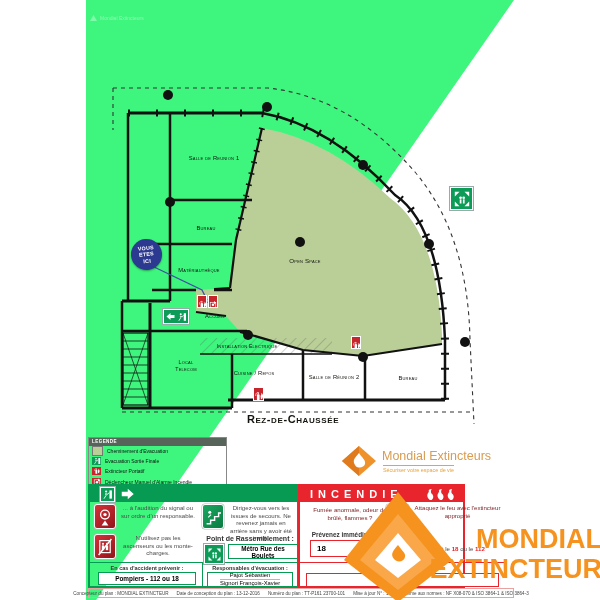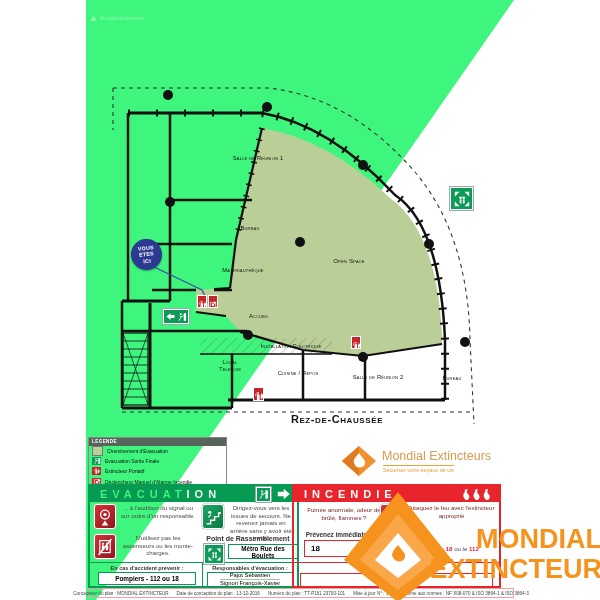--- a/index.html
+++ b/index.html
@@ -12,21 +12,21 @@
   
   #header-bar{left:85px;top:9px;width:431px;height:27px;background:#079A52;z-index:2;}
   #header-title{width:100%;text-align:center;line-height:27px;font-size:19px;font-weight:bold;
     letter-spacing:6px;color:#3EF67D;}
   #header-brand{left:90px;top:15px;z-index:3;font-size:5px;color:rgba(225,255,238,.45);display:flex;gap:3px;align-items:center;}
   #header-brand .tri{width:7px;height:6px;background:rgba(225,255,238,.4);
     clip-path:polygon(50% 0,100% 100%,0 100%);}
   
   #plan-svg{left:0;top:0;width:600px;height:600px;z-index:2;pointer-events:none;}
   .lbl{position:absolute;transform:translate(-50%,-50%);font-variant:small-caps;
-    white-space:nowrap;color:#14140f;z-index:3;font-size:5.8px;letter-spacing:.2px;margin-left:44px;}
+    white-space:nowrap;color:#14140f;z-index:3;font-size:5.8px;letter-spacing:.2px;}
   .lbl2{text-align:center;line-height:1.3;}
   #lbl-openspace{font-size:6.2px;}
   #floor-label{left:293px;top:419px;font-size:11px;font-weight:bold;letter-spacing:.6px;z-index:3;}
   
   #you-are-here{left:131px;top:239px;width:31px;height:31px;border-radius:50%;background:#2B3990;
     z-index:4;color:#fff;font-weight:bold;font-size:5.3px;letter-spacing:.3px;display:flex;flex-direction:column;
     align-items:center;justify-content:center;line-height:1.15;transform:rotate(-6deg);
     box-shadow:0 1px 2px rgba(0,0,0,.35);}
   
   .pl-ext{position:absolute;background:#C8242B;border:.5px solid #fff;z-index:4;}
@@ -40,21 +40,21 @@
   .legend-ic{width:9px;height:8px;flex:0 0 auto;display:flex;align-items:center;justify-content:center;}
   .legend-label{font-size:5px;color:#111;}
   
   #brand{left:340px;top:445px;z-index:3;width:175px;height:34px;}
   #brand-name{position:absolute;left:42px;top:4px;font-size:12.5px;color:#D89B4F;}
   #brand-tagline{position:absolute;left:43px;top:20px;font-size:5.4px;color:#E8A33C;
     border-top:.7px solid #E8A33C;padding-top:1px;}
   
   .panel{position:absolute;top:484px;height:104px;z-index:3;box-sizing:border-box;}
   #panel-evac{left:88px;width:211px;border:2px solid #079A52;}
-  #panel-inc{left:292px;width:209px;border:2px solid #E8252C;}
+  #panel-inc{left:298px;width:167px;border:2px solid #E8252C;}
   .panel-bar{height:16px;display:flex;align-items:center;padding:0 6px 0 10px;}
   #panel-evac .panel-bar{background:#079A52;}
   #panel-inc .panel-bar{background:#E8252C;}
   .panel-title{font-size:11px;font-weight:bold;letter-spacing:5px;color:#fff;flex:1;}
   @supports ((-webkit-background-clip:text) or (background-clip:text)){
     #evac-title-text{background:linear-gradient(90deg,#3EF67D 0 52%,#fff 52%);
       -webkit-background-clip:text;background-clip:text;color:transparent;}
   }
   .ic-box{border-radius:3px;display:flex;align-items:center;justify-content:center;flex:0 0 auto;}
   .ic-red{background:linear-gradient(135deg,#D8343B,#8F1318);box-shadow:inset 0 0 0 1px #fff,0 0 0 .5px #bbb;}
@@ -313,21 +313,20 @@
       <polygon points="19,1 36,16 19,31 2,16" fill="#F0922B"></polygon>
       <polygon points="19,1 2,16 19,31" fill="#E07A1F"></polygon>
       <path d="M19,8 c-4,5 -7,7 -4,12 c2,4 9,3 10,-1 c1,-4 -3,-6 -6,-11 z" fill="#fff"></path>
     </svg>
     <div id="brand-name">Mondial Extincteurs</div>
     <div id="brand-tagline">Sécuriser votre espace de vie</div>
   </div>
 
   <div class="panel" id="panel-evac">
     <div class="panel-bar">
-      <span class="panel-title" id="evac-title-text">EVACUATION</span>
       <span class="pl-green" style="position:static;width:13px;height:13px;margin-right:4px">
           <svg width="11" height="11">
             <use href="#sym-runner" xlink:href="#sym-runner"></use>
           </svg>
         </span>
       <svg width="16" height="12">
           <use href="#sym-arrow-right" xlink:href="#sym-arrow-right"></use>
         </svg>
     </div>
     <div class="panel-row" style="left:4px;top:18px;width:102px">

